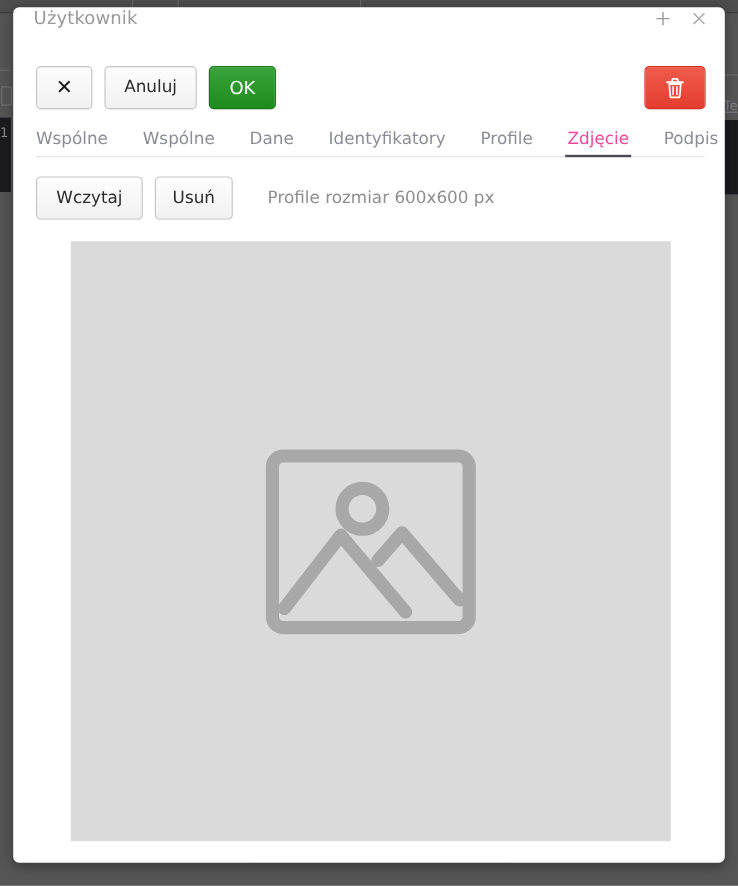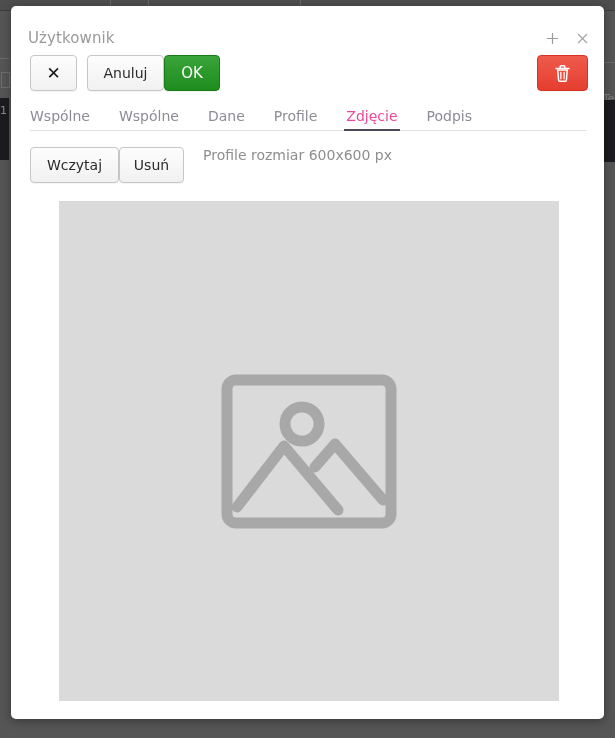--- a/index.html
+++ b/index.html
@@ -75,21 +75,21 @@
     background: #6b6b6b;
   }
   #bg-right-dark {
     position: absolute;
     right: 0; top: 100px;
     width: 12px; height: 62px;
     background: #1c1c20;
   }
   #bg-right-label {
     position: absolute;
-    right: 0; top: 92px;
+    right: 0; top: 82px;
     width: 12px;
     color: #7d7d85;
     font-size: 11px;
     line-height: 14px;
     overflow: hidden;
     white-space: nowrap;
     text-decoration: underline;
   }
   #bg-right-line {
     position: absolute;
@@ -109,21 +109,21 @@
     border-radius: 5px;
     box-shadow: 0 2px 10px rgba(0,0,0,0.35);
     overflow: hidden;
   }
 
   
   .titlebar {
     position: relative;
     height: 41px;
     display: flex;
-    align-items: flex-end;
+    align-items: flex-start;
     padding: 0 13px 0 17px;
     box-sizing: border-box;
   }
   .title-text {
     flex: 1;
     color: #999999;
     font-size: 15px;
     font-weight: 400;
     letter-spacing: 0.1px;
   }
@@ -173,20 +173,21 @@
     padding: 0;
     font-size: 17px;
     font-weight: bold;
     color: #1a1a1a;
   }
   .btn-cancel {
     margin-left: 10px;
     min-width: 77px;
   }
   .btn-ok {
+    margin-left: 10px;
     min-width: 56px;
     background: linear-gradient(to bottom, #3aa43a 0%, #1d8c1d 100%);
     border: 1px solid #1a7a1a;
     color: #ffffff;
     font-size: 15px;
   }
   .btn-delete {
     margin-left: auto;
     width: 51px;
     padding: 0;
@@ -236,21 +237,23 @@
     background: #4a4a58;
     z-index: 2;
   }
 
   
   .photo-panel {
     padding: 16px 16px 0 19px;
   }
   .photo-actions {
     display: flex;
+    align-items: center;
     height: 36px;
+    gap: 10px;
   }
   .btn-load { min-width: 89px; }
   .btn-remove { min-width: 65px; }
   .hint {
     margin-left: 19px;
     font-size: 14px;
     color: #8e8e8e;
   }
 
   
@@ -317,20 +320,21 @@
           <path d="M6.9 8.4 V14.8 M10.1 8.4 V14.8" stroke="#ffffff" stroke-width="1.3" fill="none" stroke-linecap="round"></path>
         </svg>
       </span>
     </button>
   </div>
 
   <div class="tabs">
     <div class="tab">Wspólne</div>
     <div class="tab">Wspólne</div>
     <div class="tab">Dane</div>
+    <div class="tab">Identyfikatory</div>
     <div class="tab">Profile</div>
     <div class="tab active">Zdjęcie</div>
     <div class="tab">Podpis</div>
   </div>
 
   <div class="photo-panel">
     <div class="photo-actions">
       <button class="btn btn-load">Wczytaj</button>
       <button class="btn btn-remove">Usuń</button>
       <span class="hint">Profile rozmiar 600x600 px</span>

